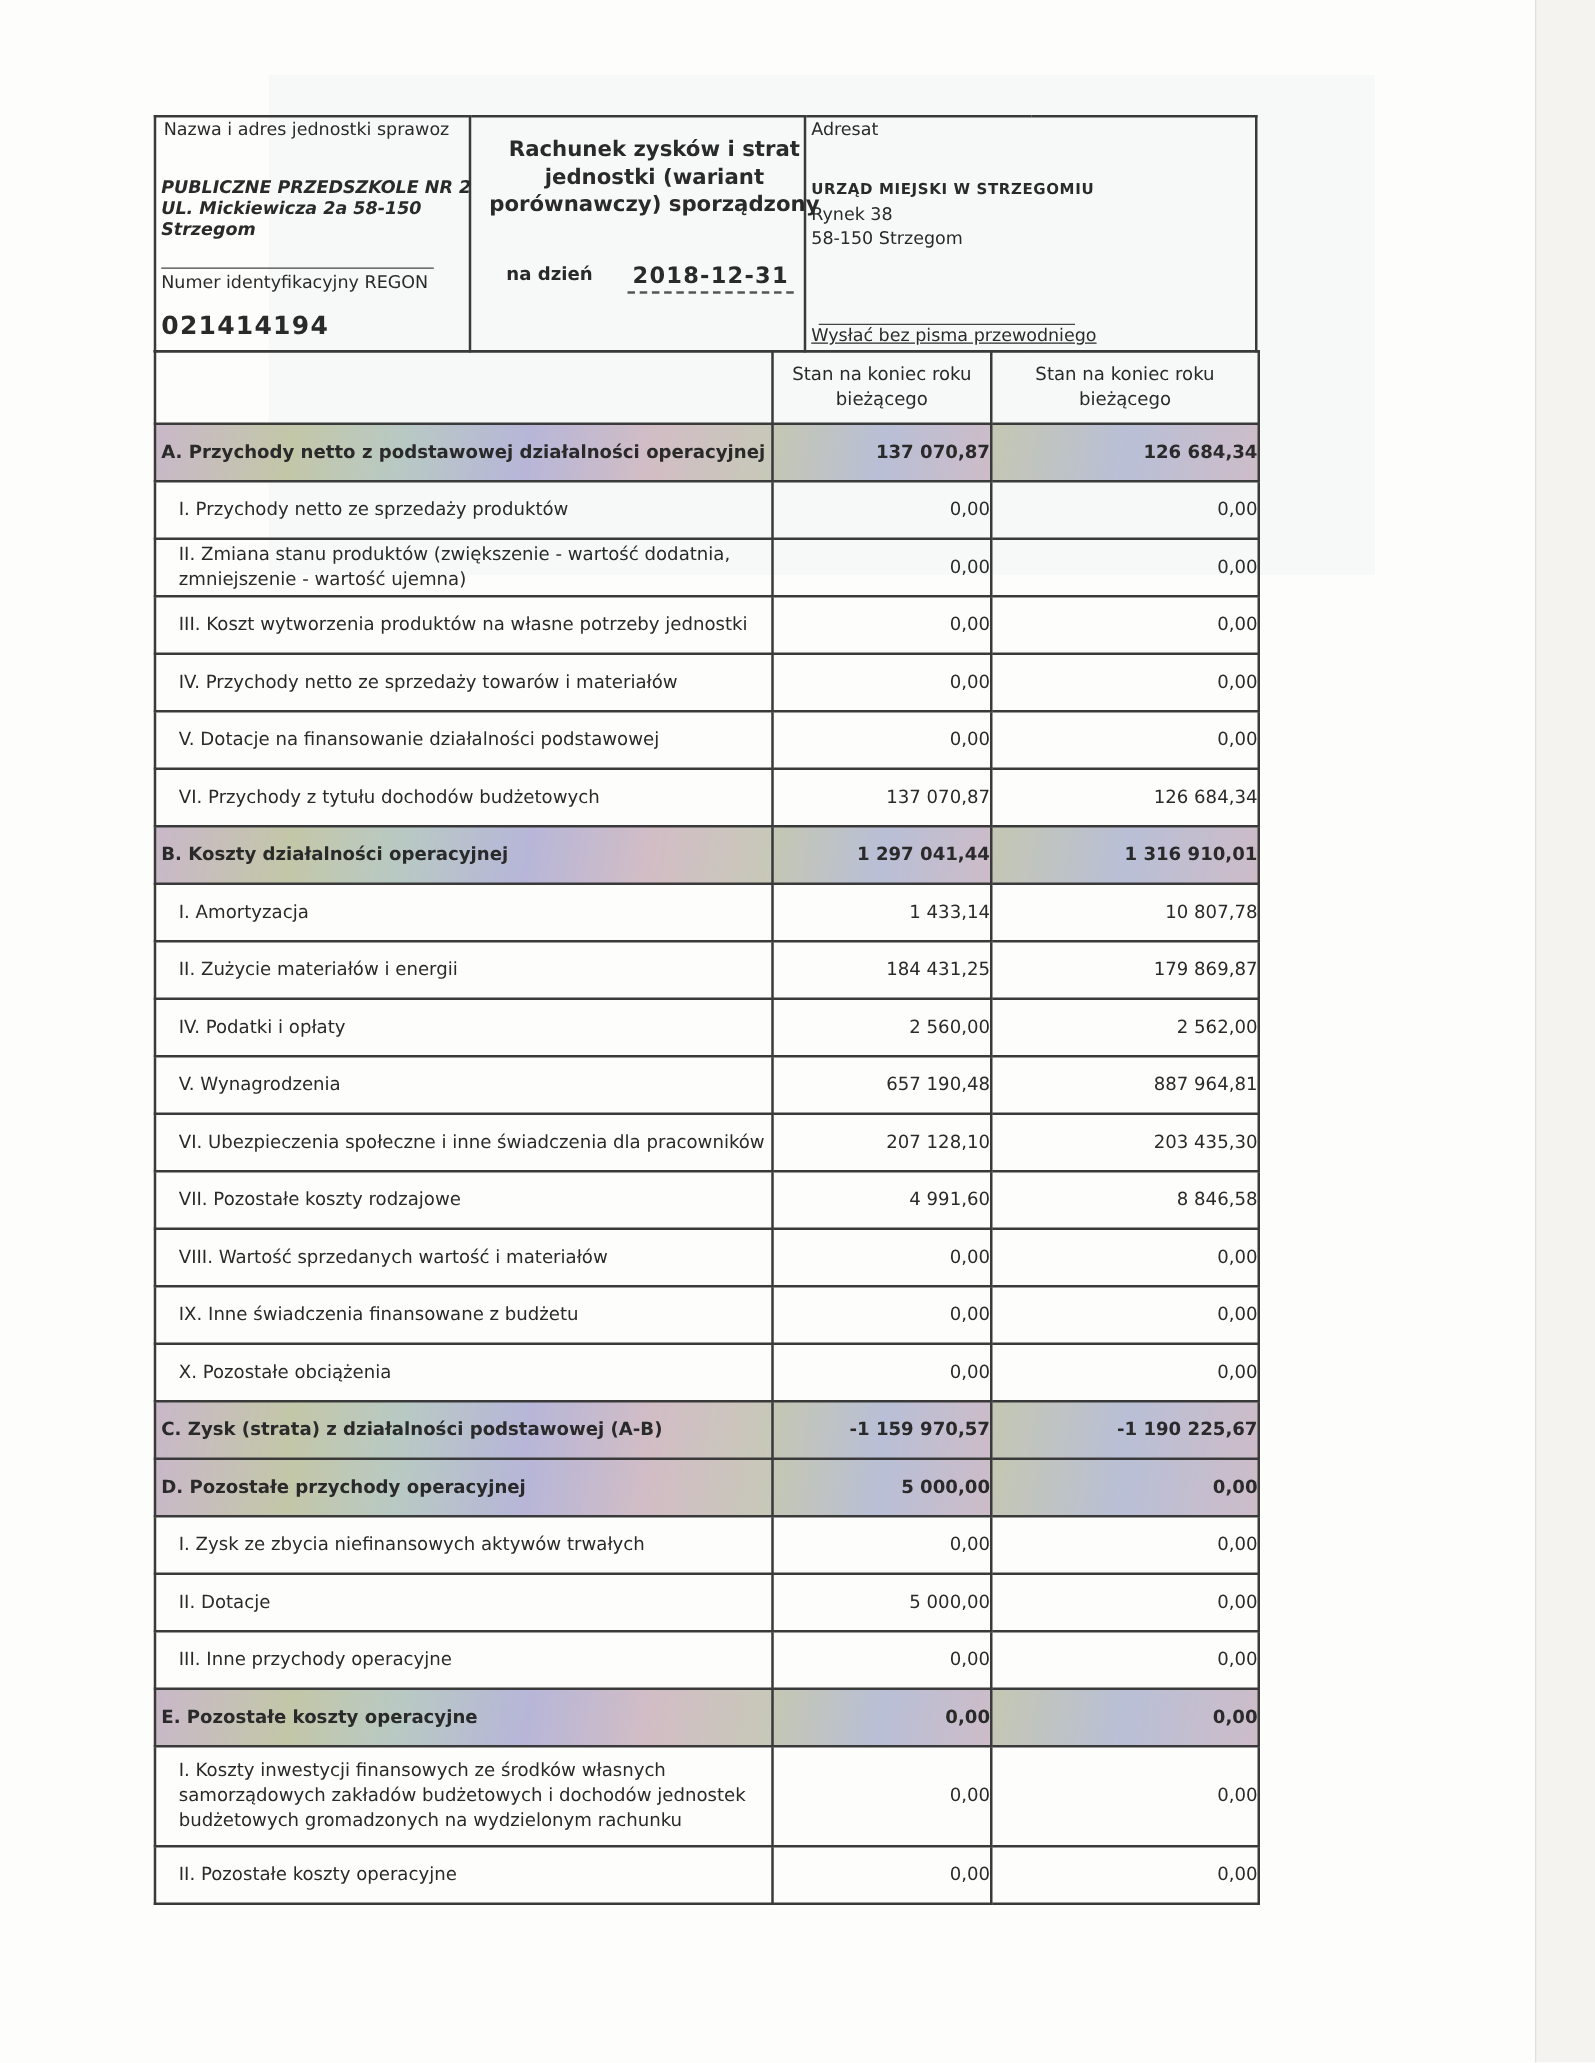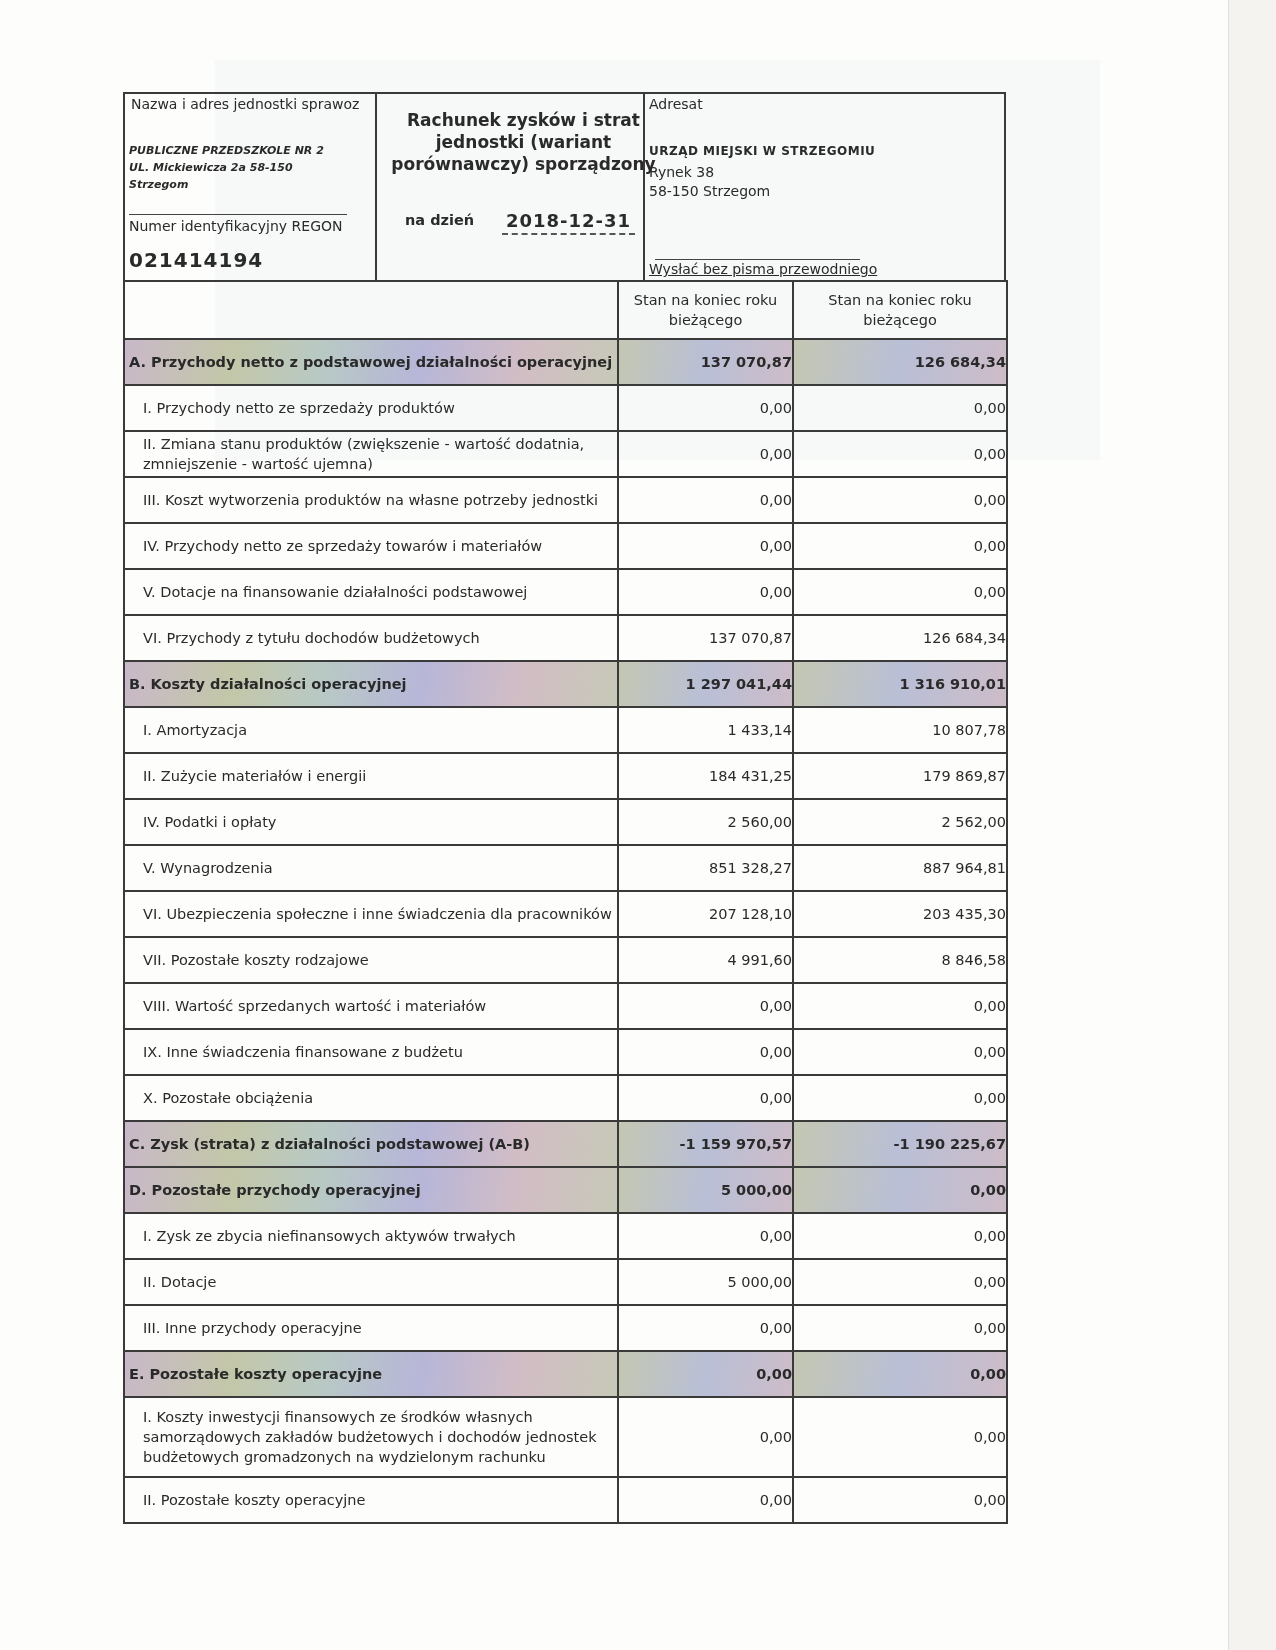--- a/index.html
+++ b/index.html
@@ -22,21 +22,21 @@
   }
   table { border-collapse: collapse; width: 883px; table-layout: fixed; }
   td { border: 2px solid #3a3a3a; padding: 0; vertical-align: middle; }
 
   
   .hdr-left { width: 250px; height: 186px; position: relative; vertical-align: top; border-right: 2px solid #3a3a3a; }
   .hdr-mid { width: 266px; position: relative; vertical-align: top; border-left: none; border-right: 2px solid #3a3a3a; }
   .hdr-right { position: relative; vertical-align: top; }
   .small { font-size: 14px; }
   .abs { position: absolute; white-space: nowrap; }
-  .unit-name { font-size: 11px; font-weight: bold; font-style: italic; line-height: 17px; }
+  .unit-name { font-size: 14px; font-weight: bold; font-style: italic; line-height: 17px; }
   .sep-line { position: absolute; left: 4px; top: 120px; width: 218px; border-top: 1px solid #444; }
   .regon { font-size: 20px; font-weight: bold; letter-spacing: 1px; }
   .title { text-align: center; font-weight: bold; font-size: 17px; line-height: 22px; width: 293px; left: 0; top: 15px; white-space: normal; }
   .date { font-size: 18px; font-weight: bold; border-bottom: 2px dashed #555; padding: 0 4px 2px 4px; letter-spacing: 1px; }
   .addressee-name { font-weight: bold; font-size: 12px; letter-spacing: 0.5px; }
   .send-line { position: absolute; left: 10px; top: 165px; width: 205px; border-top: 1px solid #444; }
 
   
   .c-label { width: 516px; padding-left: 18px; font-size: 14.5px; line-height: 20px; }
   .c-val { text-align: right; font-size: 14.5px; }
@@ -150,21 +150,21 @@
           <td class="c-val">184 431,25</td>
           <td class="c-val">179 869,87</td>
         </tr>
         <tr class="row">
           <td class="c-label">IV. Podatki i opłaty</td>
           <td class="c-val">2 560,00</td>
           <td class="c-val">2 562,00</td>
         </tr>
         <tr class="row">
           <td class="c-label">V. Wynagrodzenia</td>
-          <td class="c-val">851 328,27</td>
+          <td class="c-val">657 190,48</td>
           <td class="c-val">887 964,81</td>
         </tr>
         <tr class="row">
           <td class="c-label">VI. Ubezpieczenia społeczne i inne świadczenia dla pracowników</td>
           <td class="c-val">207 128,10</td>
           <td class="c-val">203 435,30</td>
         </tr>
         <tr class="row">
           <td class="c-label">VII. Pozostałe koszty rodzajowe</td>
           <td class="c-val">4 991,60</td>

